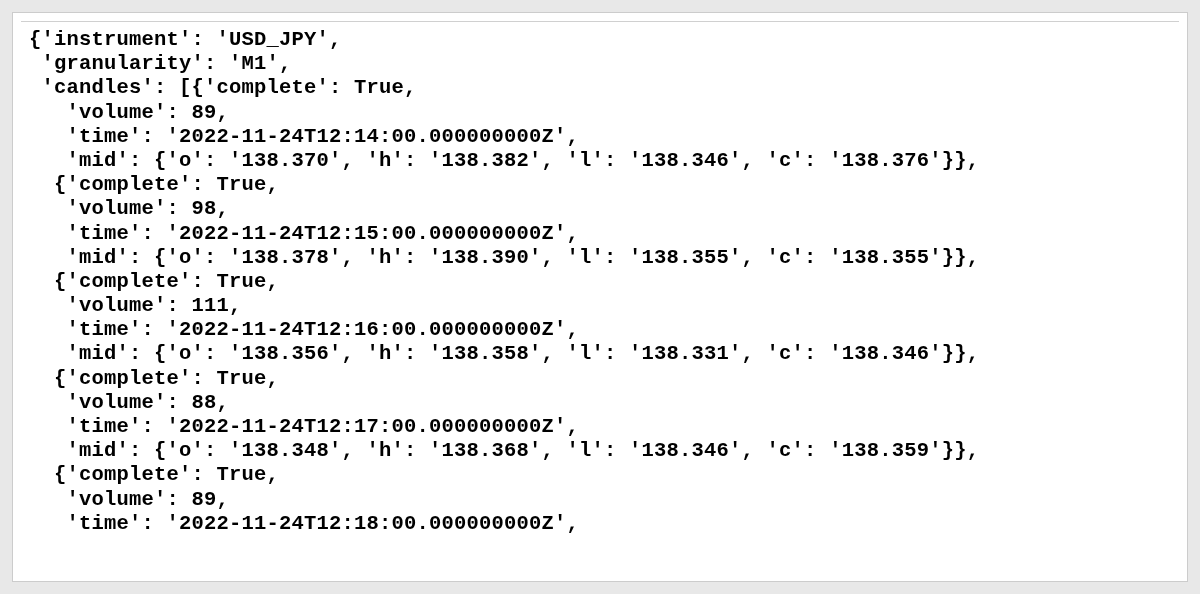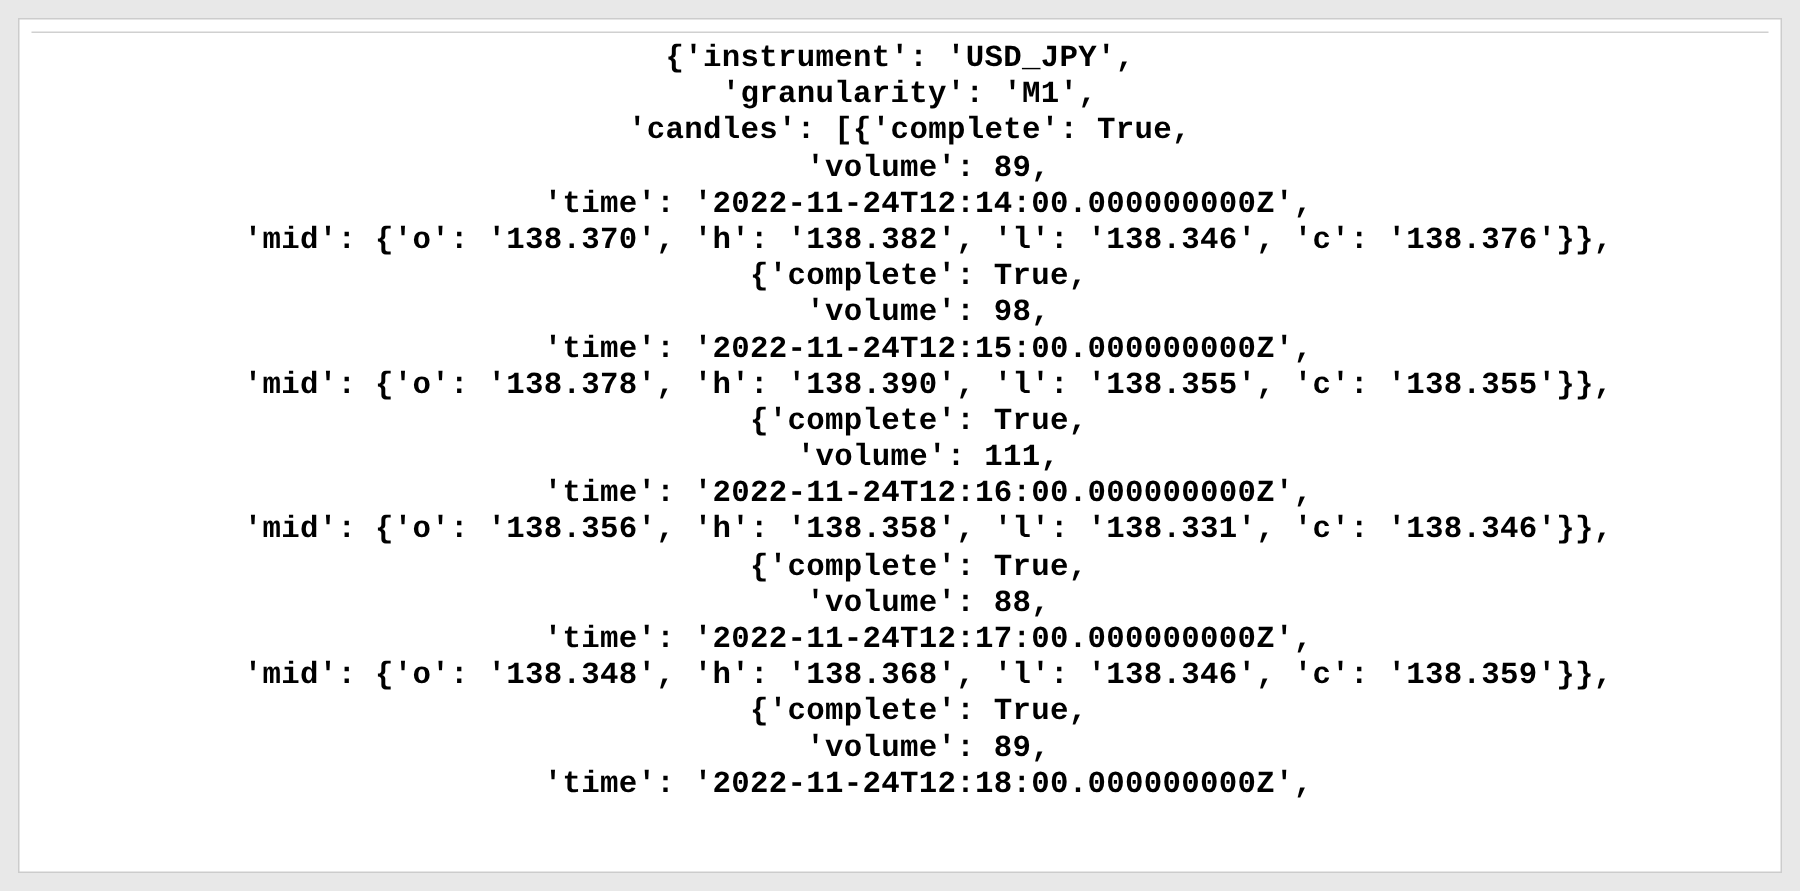--- a/index.html
+++ b/index.html
@@ -1,19 +1,18 @@
 <!DOCTYPE html>
 <html><head>
   <meta charset="utf-8">
   <style>
     * {
       margin: 0;
       padding: 0;
       box-sizing: border-box;
-      text-align: center;
     }
     body {
       background: #e8e8e8;
       padding: 12px;
       font-family: "Courier New", Courier, monospace;
       width: 1200px;
       height: 594px;
       overflow: hidden;
     }
     .outer-frame {

